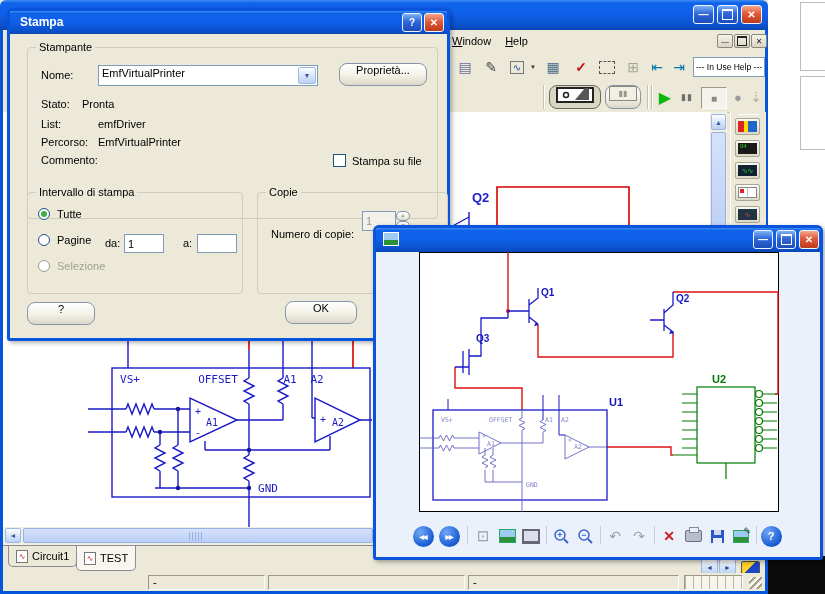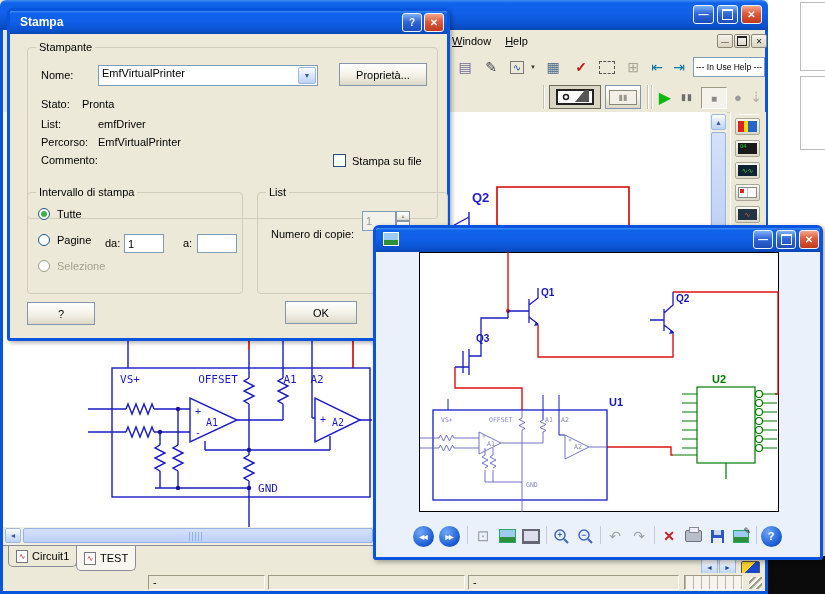--- a/index.html
+++ b/index.html
@@ -5,22 +5,22 @@
   html,body{margin:0;padding:0}
   .stage{position:relative;width:825px;height:594px;overflow:hidden;background:#fff;
          font-family:"Liberation Sans",sans-serif;font-size:11px;color:#000}
   .abs{position:absolute}
   
   .titlegrad{background:linear-gradient(180deg,#3f8cf3 0%,#0f63ea 10%,#1160ea 45%,#0a51cd 85%,#0a46b4 100%)}
   .capbtn{width:21px;height:19px;border-radius:3px;border:1px solid #eef4ff;display:flex;align-items:center;
           justify-content:center;color:#fff;font-size:10px;font-weight:bold;
           background:linear-gradient(180deg,#7fb1f7,#2f67da 45%,#1d4cba);box-sizing:border-box}
   .capbtn.red{background:linear-gradient(180deg,#f4a68c,#e0593a 45%,#bf3a1c)}
-  .btn{background:linear-gradient(180deg,#ffffff,#f3f1e6 55%,#dcd8c8);border:1px solid #8595ab;border-radius:0;
-       font-size:11px;display:flex;align-items:center;justify-content:center;box-sizing:border-box}
+  .btn{background:linear-gradient(180deg,#ffffff,#f3f1e6 55%,#dcd8c8);border:1px solid #8595ab;border-radius:8px;
+       font-size:11px;display:flex;align-items:flex-start;justify-content:center;box-sizing:border-box}
   .group{position:absolute;border:1px solid #d0cdba;border-radius:4px;box-sizing:border-box}
   .grouplabel{position:absolute;top:-7px;left:8px;background:#ece9d8;padding:0 3px;font-size:11px}
   .fld{position:absolute;background:#fff;border:1px solid #7f9db9;font-size:11px;box-sizing:border-box;
        font-family:"Liberation Sans",sans-serif;padding:1px 3px}
   .lbl{position:absolute;white-space:nowrap}
   .radio{position:absolute;width:12px;height:12px;border:1px solid #1d5281;border-radius:50%;background:#fff;box-sizing:border-box}
   .radio .dot{position:absolute;left:2px;top:2px;width:6px;height:6px;border-radius:50%;background:#3fae46}
   .radio.dis{border-color:#9c9a8c}
   .checkbox{position:absolute;width:13px;height:13px;border:1px solid #1d5281;background:#fff;box-sizing:border-box}
   .combo-arrow{position:absolute;right:1px;top:1px;bottom:1px;width:16px;display:flex;align-items:center;justify-content:center;
@@ -321,21 +321,21 @@
       <span class="lbl" style="left:29px;top:41px">Pagine</span>
       <span class="lbl" style="left:77px;top:44px">da:</span>
       <input class="fld" style="left: 96px; top: 41px; width: 40px; height: 19px;" readonly="" value="1">
       <span class="lbl" style="left:155px;top:44px">a:</span>
       <input class="fld" style="left: 169px; top: 41px; width: 40px; height: 19px;" readonly="">
       <div class="radio dis" style="left:10px;top:67px"></div>
       <span class="lbl" style="left:29px;top:67px;color:#a1a092">Selezione</span>
     </div>
 
     <div class="group" style="left:247px;top:181px;width:191px;height:102px">
-      <span class="grouplabel">List</span>
+      <span class="grouplabel">Copie</span>
       <span class="lbl" style="left:13px;top:35px">Numero di copie:</span>
       <input class="fld" style="left: 104px; top: 18px; width: 34px; height: 20px; background: rgb(242, 241, 234); color: rgb(154, 154, 146);" readonly="" value="1">
       <div class="abs" style="left:138px;top:18px;width:14px;height:20px;display:flex;flex-direction:column">
         <div class="btn" style="height:10px;font-size:5px;color:#9a9a92">
             <span>▲</span>
           </div>
         <div class="btn" style="height:10px;font-size:5px;color:#9a9a92">
             <span>▼</span>
           </div>
       </div>

